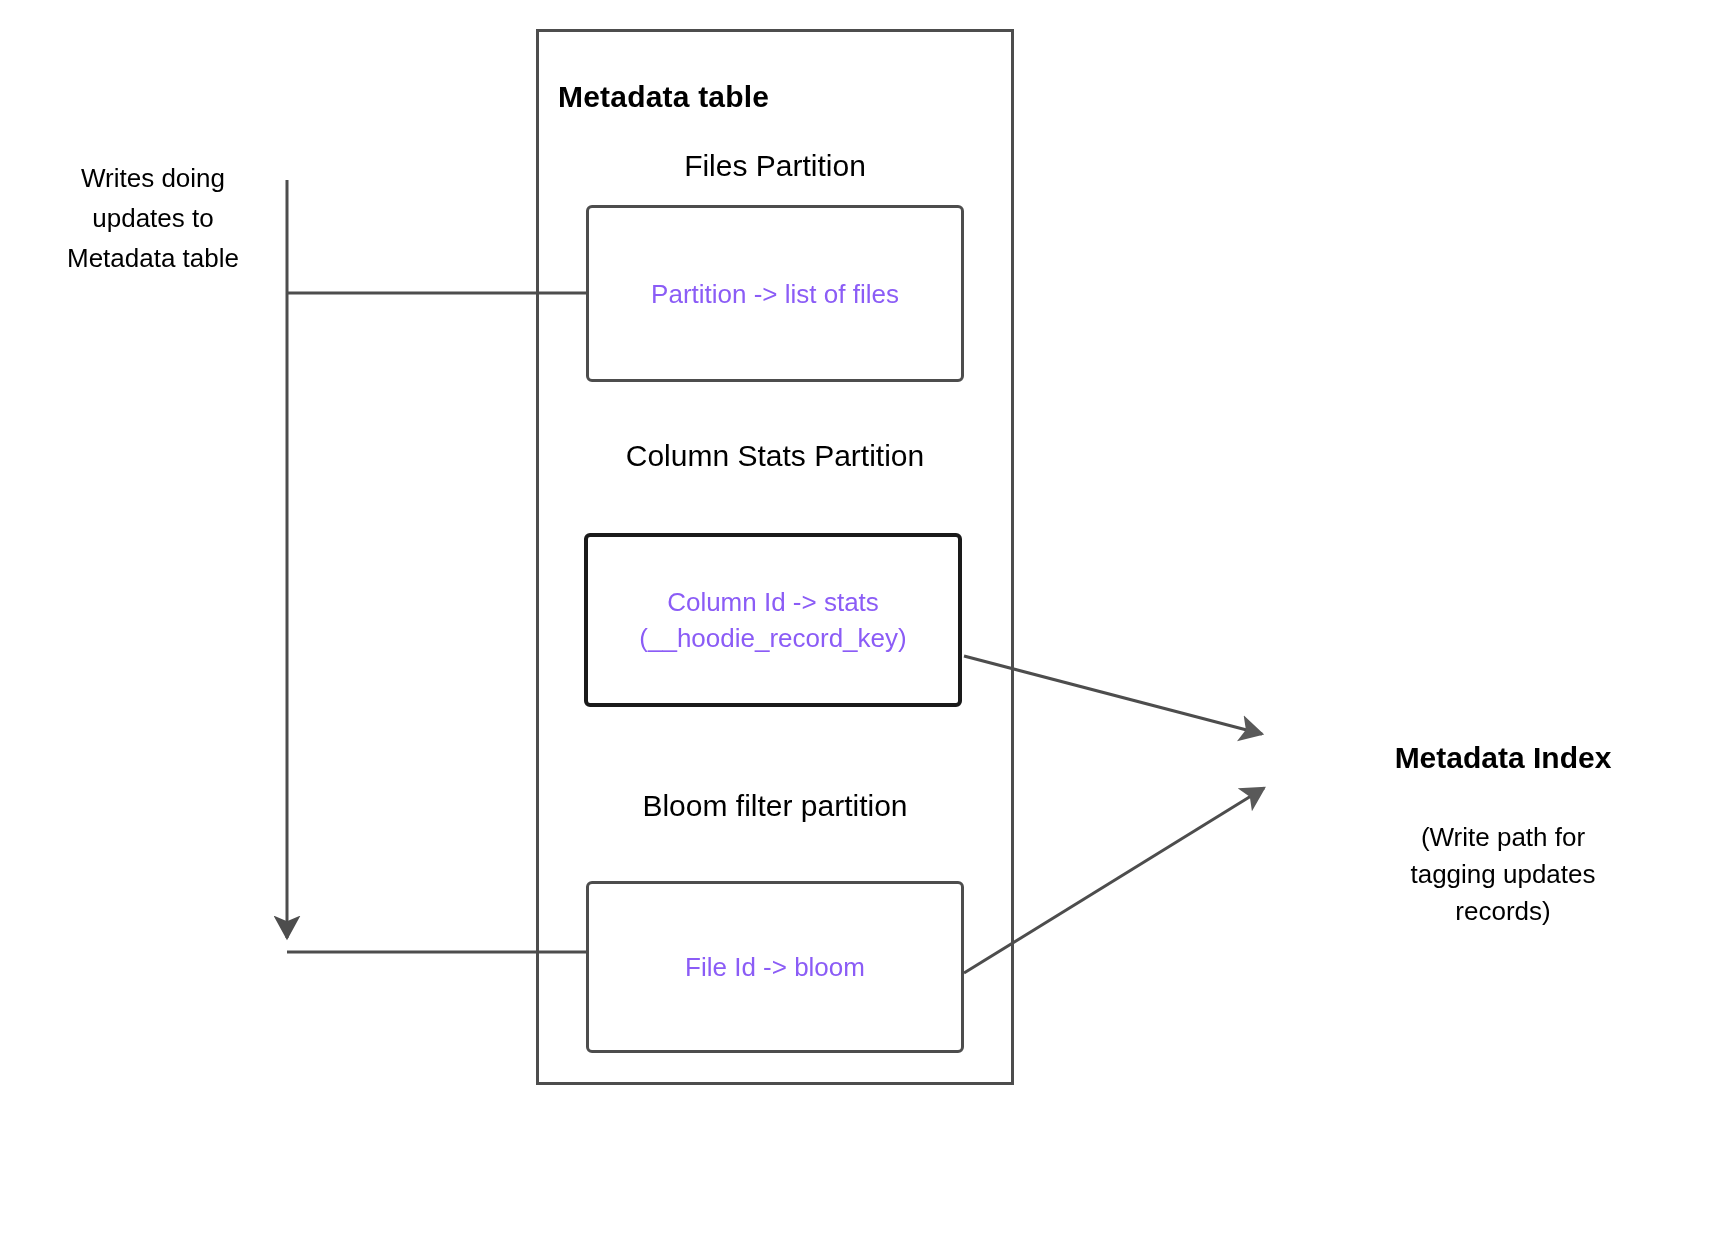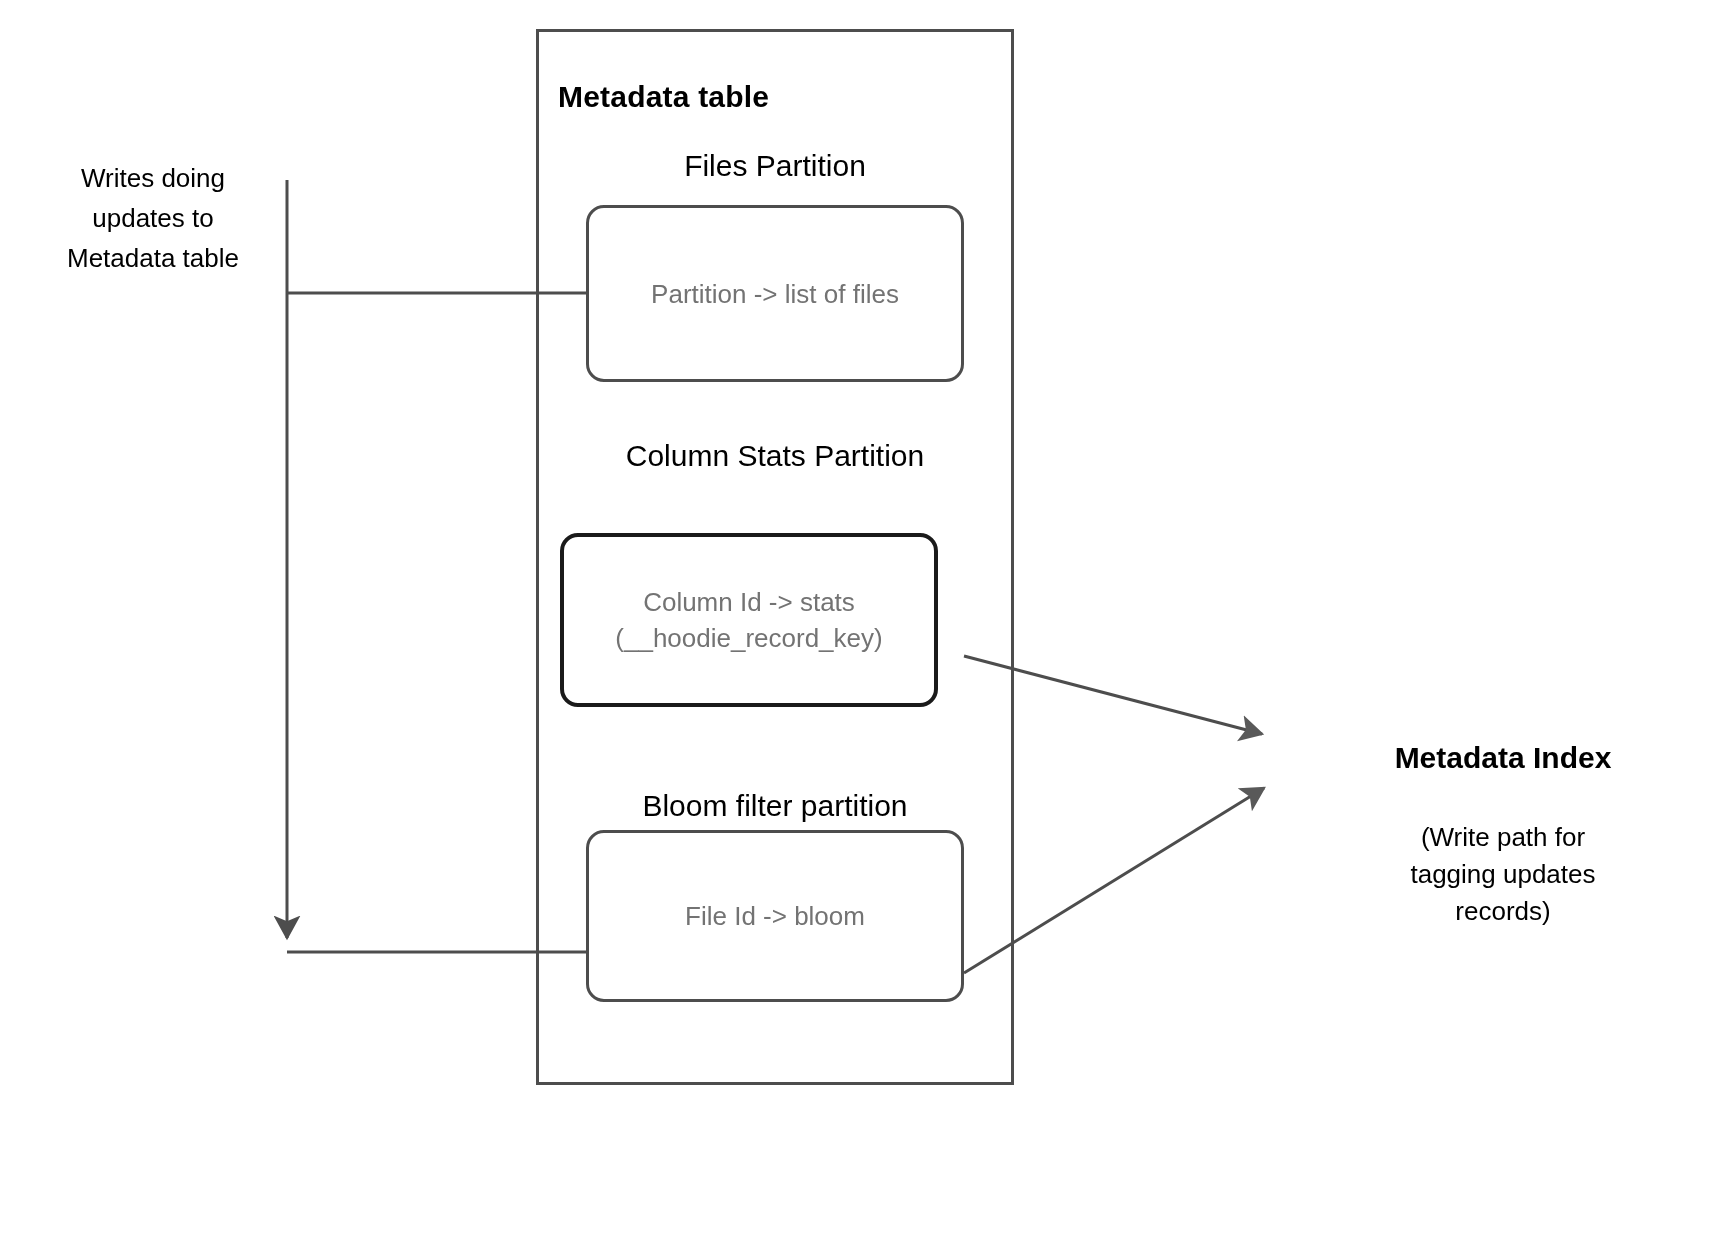--- a/index.html
+++ b/index.html
@@ -60,41 +60,41 @@
   }
   #heading-files   { left: 585px; top: 146px; }
   #heading-colstats{ left: 585px; top: 436px; }
   #heading-bloom   { left: 585px; top: 786px; }
 
   
   .inner-box {
     position: absolute;
     box-sizing: border-box;
     border: 3px solid #4d4d4d;
-    border-radius: 18px;
+    border-radius: 6px;
     background: #ffffff;
     display: flex;
     align-items: center;
     justify-content: center;
     text-align: center;
     font-size: 26px;
     line-height: 36px;
-    color: #737373;
+    color: #8b5cf6;
     white-space: pre-line;
   }
   #box-files {
     left: 586px; top: 205px; width: 378px; height: 177px;
   }
   #box-colstats {
-    left: 560px; top: 533px; width: 378px; height: 174px;
+    left: 584px; top: 533px; width: 378px; height: 174px;
     border-color: #1a1a1a;
     border-width: 4px;
   }
   #box-bloom {
-    left: 586px; top: 830px; width: 378px; height: 172px;
+    left: 586px; top: 881px; width: 378px; height: 172px;
   }
 
   
   .left-note {
     position: absolute;
     left: 8px;
     top: 158px;
     width: 290px;
     text-align: center;
     font-size: 26px;

